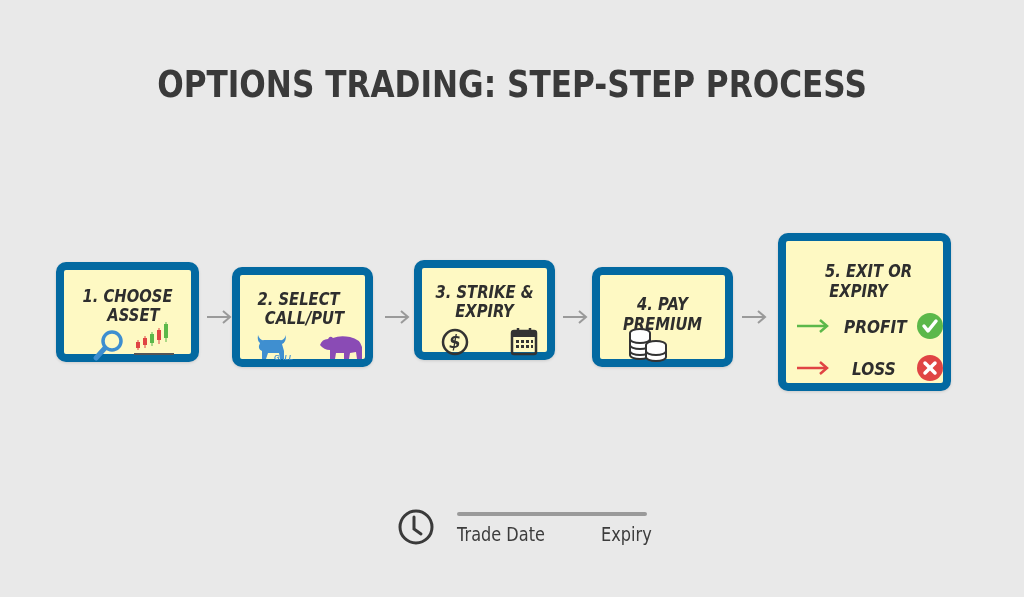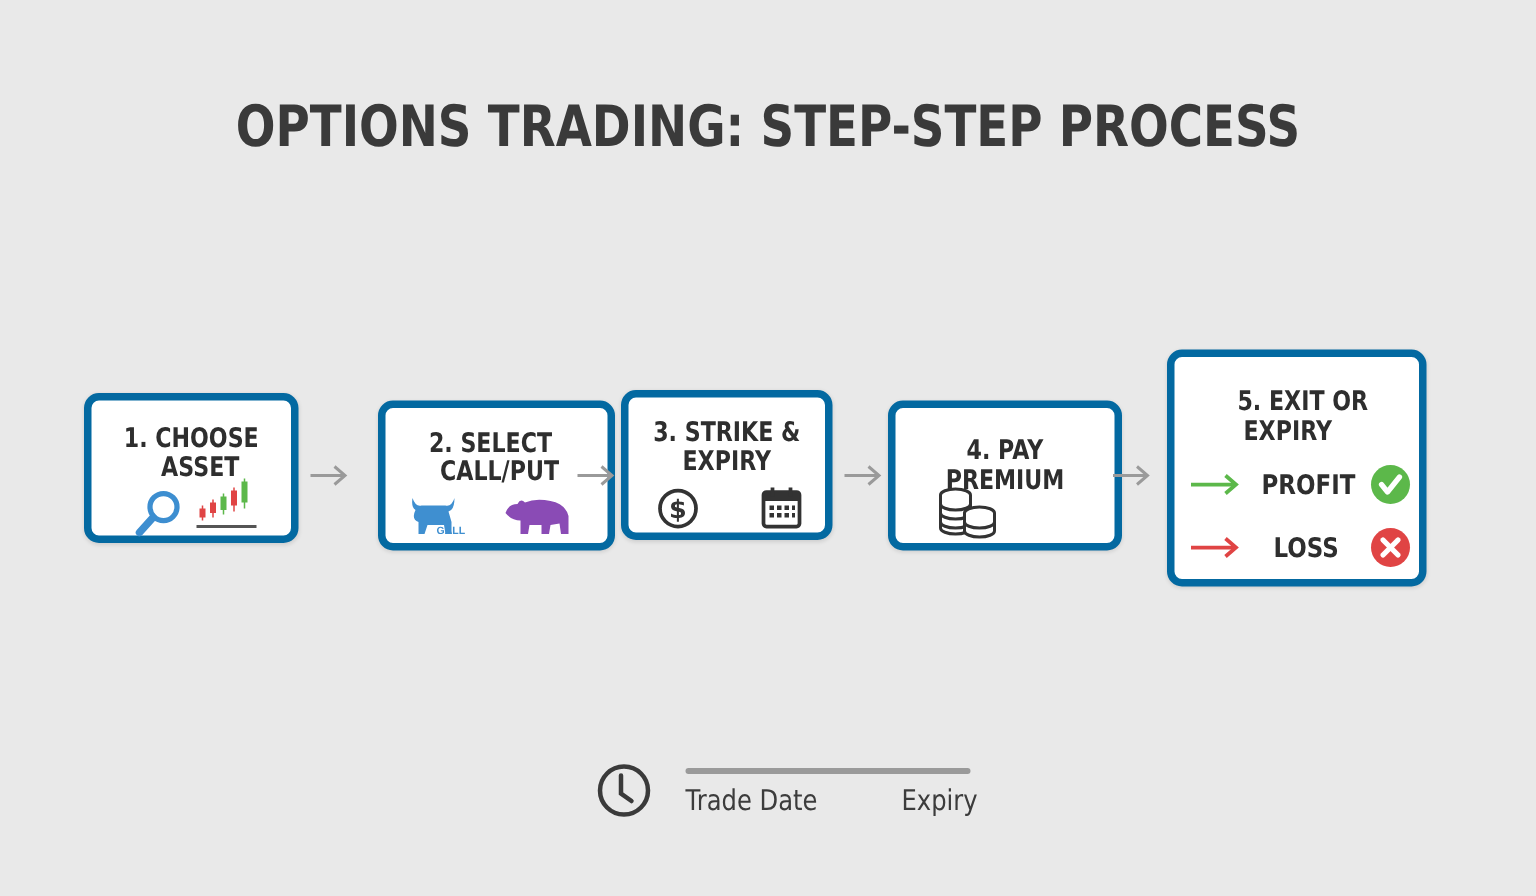--- a/index.html
+++ b/index.html
@@ -1,22 +1,22 @@
 <!DOCTYPE html>
 <html><head>
 <meta charset="utf-8">
 <style>
   html, body { margin:0; padding:0; }
   body { width:1024px; height:597px; background:#e9e9e9; position:relative; overflow:hidden;
          font-family:"Liberation Sans", "DejaVu Sans", sans-serif; color:#333; }
   .title { position:absolute; left:0; top:62px; width:1024px; text-align:center;
            font-family:"DejaVu Sans", sans-serif; font-weight:bold; font-size:38px;
            letter-spacing:0px; color:#3a3a3a; transform:scaleX(0.82); transform-origin:center; }
-  .box { position:absolute; background:#ffffff; border:5px solid #0369a1; border-radius:10px;
-         box-sizing:border-box; box-shadow:0 1px 3px rgba(0,0,0,0.12); }
+  .box { position:absolute; background:#fef9c3; border:8px solid #0369a1; border-radius:10px;
+         box-sizing:border-box; box-shadow:0 1px 3px rgba(0,0,0,0.12);font-style:italic; }
   .label { position:absolute; left:0; width:100%; text-align:center; font-weight:bold;
            font-size:18px; line-height:20px; color:#2e2e2e; font-family:"DejaVu Sans", sans-serif;
            transform:scaleX(0.82); transform-origin:center; }
   .arrow { position:absolute; width:26px; height:14px; }
   .icon { position:absolute; }
   .row-text { position:absolute; font-weight:bold; font-size:18px; color:#2e2e2e;
               font-family:"DejaVu Sans", sans-serif; transform:scaleX(0.85); transform-origin:left; }
   .timeline-bar { position:absolute; left:457px; top:512px; width:190px; height:4px; background:#9a9a9a; border-radius:2px; }
   .tl-text { position:absolute; top:523px; font-size:19px; color:#3c3c3c; font-family:"DejaVu Sans", sans-serif;
              transform:scaleX(0.85); transform-origin:left; }
@@ -46,21 +46,21 @@
     <line x1="36" y1="2" x2="36" y2="22" stroke="#5cb84a" stroke-width="1"></line>
       <rect x="34" y="4" width="4" height="14" fill="#5cb84a"></rect>
   </svg>
 </div>
 
 <svg class="arrow" style="left:206px;top:310px;" viewBox="0 0 26 14">
   <line x1="1" y1="7" x2="23" y2="7" stroke="#9a9a9a" stroke-width="2"></line>
   <polyline points="17,1 24,7 17,13" fill="none" stroke="#9a9a9a" stroke-width="2"></polyline>
 </svg>
 
-<div class="box" style="left:252px;top:267px;width:158px;height:100px;">
+<div class="box" style="left:232px;top:267px;width:141px;height:100px;">
   <div class="label" style="top:14px;left:-4px;">2. SELECT</div>
   <div class="label" style="top:33px;left:2px;">CALL/PUT</div>
   <svg class="icon" style="left:14px;top:56px;" width="36" height="30" viewBox="0 0 36 30">
     <path d="M4 4 Q6 10 10 9 L26 9 Q30 10 32 4 Q32 12 28 13 L30 20 L30 28 L26 28 L25 22 L14 22 L12 28 L8 28 L8 20 Q3 18 6 12 Q3 10 4 4 Z" fill="#3f8fd0"></path>
   </svg>
   <div style="position:absolute;left:34px;top:79px;font-size:7px;font-weight:bold;color:#3f8fd0;">GALL</div>
   <svg class="icon" style="left:78px;top:58px;" width="46" height="28" viewBox="0 0 46 28">
     <path d="M2 12 Q4 6 10 6 Q12 2 15 5 Q22 2 32 4 Q42 6 44 14 L44 26 L39 26 L38 19 L32 20 L31 26 L26 26 L26 20 L18 20 L17 26 L12 26 L12 17 Q6 17 2 12 Z" fill="#8a4bb5"></path>
   </svg>
 </div>
@@ -93,21 +93,21 @@
         <rect x="21" y="19" width="2" height="3"></rect>
     </g>
   </svg>
 </div>
 
 <svg class="arrow" style="left:562px;top:310px;" viewBox="0 0 26 14">
   <line x1="1" y1="7" x2="23" y2="7" stroke="#9a9a9a" stroke-width="2"></line>
   <polyline points="17,1 24,7 17,13" fill="none" stroke="#9a9a9a" stroke-width="2"></polyline>
 </svg>
 
-<div class="box" style="left:592px;top:267px;width:156px;height:100px;">
+<div class="box" style="left:592px;top:267px;width:141px;height:100px;">
   <div class="label" style="top:19px;">4. PAY PREMIUM</div>
   <svg class="icon" style="left:26px;top:52px;" width="44" height="36" viewBox="0 0 44 36">
     <g fill="#fff" stroke="#333" stroke-width="2">
       <ellipse cx="14" cy="6" rx="10" ry="4"></ellipse>
       <path d="M4 6 v22 a10 4 0 0 0 20 0 v-22"></path>
       <path d="M4 12 a10 4 0 0 0 20 0" fill="none"></path>
       <path d="M4 18 a10 4 0 0 0 20 0" fill="none"></path>
       <path d="M4 24 a10 4 0 0 0 20 0" fill="none"></path>
       <ellipse cx="30" cy="18" rx="10" ry="4"></ellipse>
       <path d="M20 18 v12 a10 4 0 0 0 20 0 v-12"></path>

